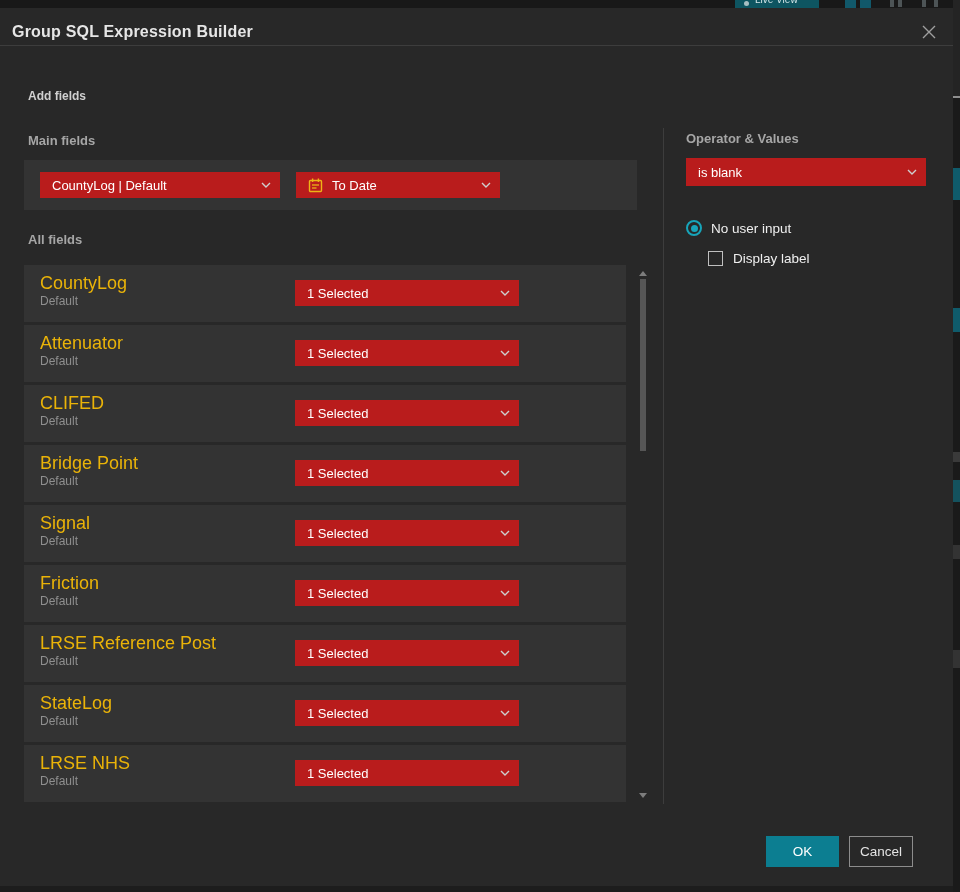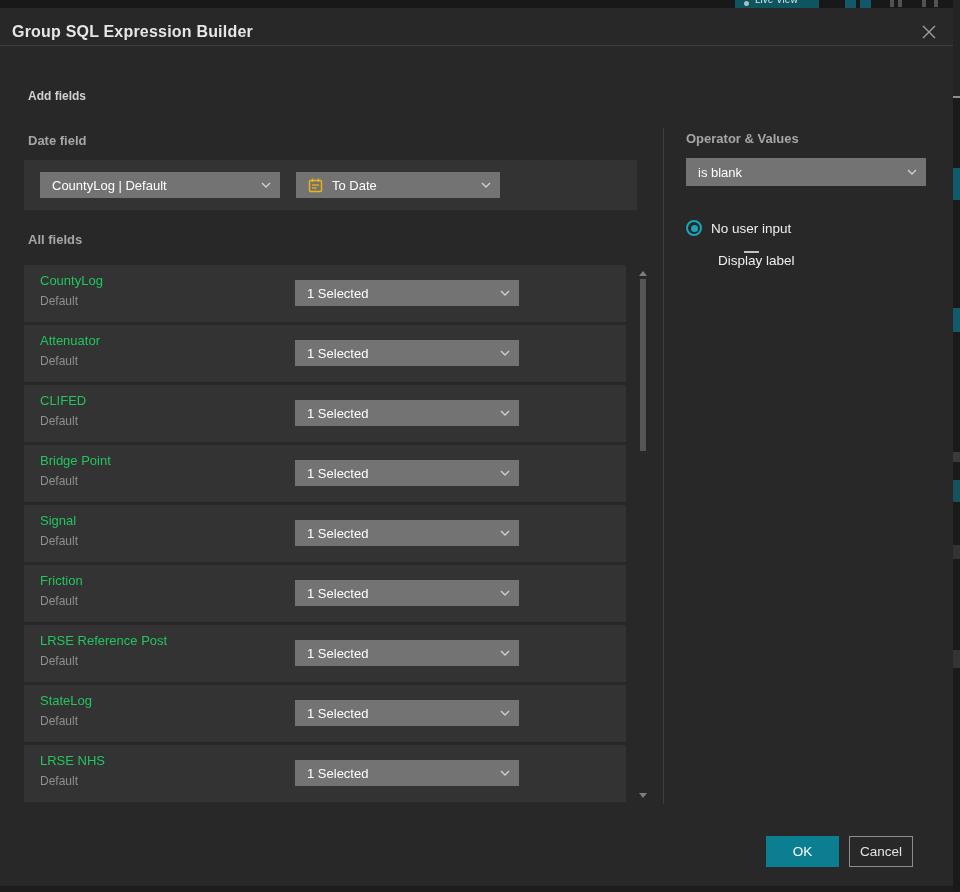--- a/index.html
+++ b/index.html
@@ -62,21 +62,21 @@
   }
   .h-sub {
     position: absolute; font-size: 13px; font-weight: 700; color: #a6a6a6;
   }
   .h-main-field { left: 28px; top: 125px; }
   .h-all-fields { left: 28px; top: 224px; }
   .h-operator   { left: 686px; top: 123px; }
 
   
   .dd {
-    position: absolute; background: #737373; border: none; cursor: pointer;
+    position: absolute; background: #b91c1c; border: none; cursor: pointer;
     display: flex; align-items: center; padding: 0 38px 0 12px;
     color: #ffffff; font-size: 13px; font-family: inherit; text-align: center;
   }
   .dd .dd-chevron { position: absolute; right: 9px; top: 50%; margin-top: -3px; }
   .dd .cal { margin-right: 9px; flex: 0 0 auto; display: inline-flex; }
 
   
   .main-panel {
     position: absolute; left: 24px; top: 152px; width: 613px; height: 50px;
     background: #333333;
@@ -85,21 +85,21 @@
   .dd-main-date  { left: 272px; top: 12px; width: 204px; height: 26px; }
 
   
   .field-list { position: absolute; left: 24px; top: 257px; width: 602px; }
   .field-row {
     position: relative; width: 602px; height: 57px; margin-bottom: 3px;
     background: #333333;
   }
   .field-name {
     position: absolute; left: 16px; top: 8px;
-    font-size: 13px; color: #22c55e;
+    font-size: 18px; color: #eab308;
   }
   .field-sub {
     position: absolute; left: 16px; top: 29px;
     font-size: 12px; color: #8f8f8f;
   }
   .dd-row { left: 271px; top: 15px; width: 224px; height: 26px; }
 
   
   .scrollbar {
     position: absolute; left: 639px; top: 257px; width: 8px; height: 537px;
@@ -130,21 +130,21 @@
   .radio-outer {
     width: 16px; height: 16px; border-radius: 50%;
     border: 2px solid #17a5ba; background: #282828;
     display: flex; align-items: center; justify-content: center;
   }
   .radio-dot { width: 7px; height: 7px; border-radius: 50%; background: #17a5ba; }
   .radio-label { margin-left: 9px; font-size: 13.5px; color: #efefef; }
 
   .checkbox-row {
     position: absolute; left: 708px; top: 243px; height: 15px; cursor: pointer;
-    display: flex; align-items: center; flex-direction: column;
+    display: flex; align-items: center;
   }
   .checkbox-box {
     width: 15px; height: 15px; border: 1px solid #c0c0c0; background: transparent;
   }
   .checkbox-label { margin-left: 10px; font-size: 13.5px; color: #efefef; }
 
   
   .btn {
     position: absolute; top: 828px; height: 31px; cursor: pointer;
     font-size: 13.5px; font-family: inherit;
@@ -191,21 +191,21 @@
   <div class="titlebar">
     <span class="title">Group SQL Expression Builder</span>
     <button class="close-btn">
       <svg width="18" height="18" viewBox="0 0 18 18">
         <path d="M3 3 L15 15 M15 3 L3 15" stroke="#9f9f9f" stroke-width="1.4" fill="none"></path>
       </svg>
     </button>
   </div>
 
   <div class="h-add-fields">Add fields</div>
-  <div class="h-sub h-main-field">Date field</div>
+  <div class="h-sub h-main-field">Main fields</div>
 
   <div class="main-panel">
     <button class="dd dd-main-date">
       <span class="cal">
         <svg width="15" height="15" viewBox="0 0 15 15">
           <rect x="1.5" y="2.5" width="12" height="11" rx="1" stroke="#edb417" stroke-width="1.4" fill="none"></rect>
           <line x1="4.6" y1="0.5" x2="4.6" y2="4" stroke="#edb417" stroke-width="1.4"></line>
           <line x1="10.4" y1="0.5" x2="10.4" y2="4" stroke="#edb417" stroke-width="1.4"></line>
           <line x1="4" y1="7" x2="11" y2="7" stroke="#edb417" stroke-width="1.3"></line>
           <line x1="4" y1="10" x2="8.5" y2="10" stroke="#edb417" stroke-width="1.3"></line>

